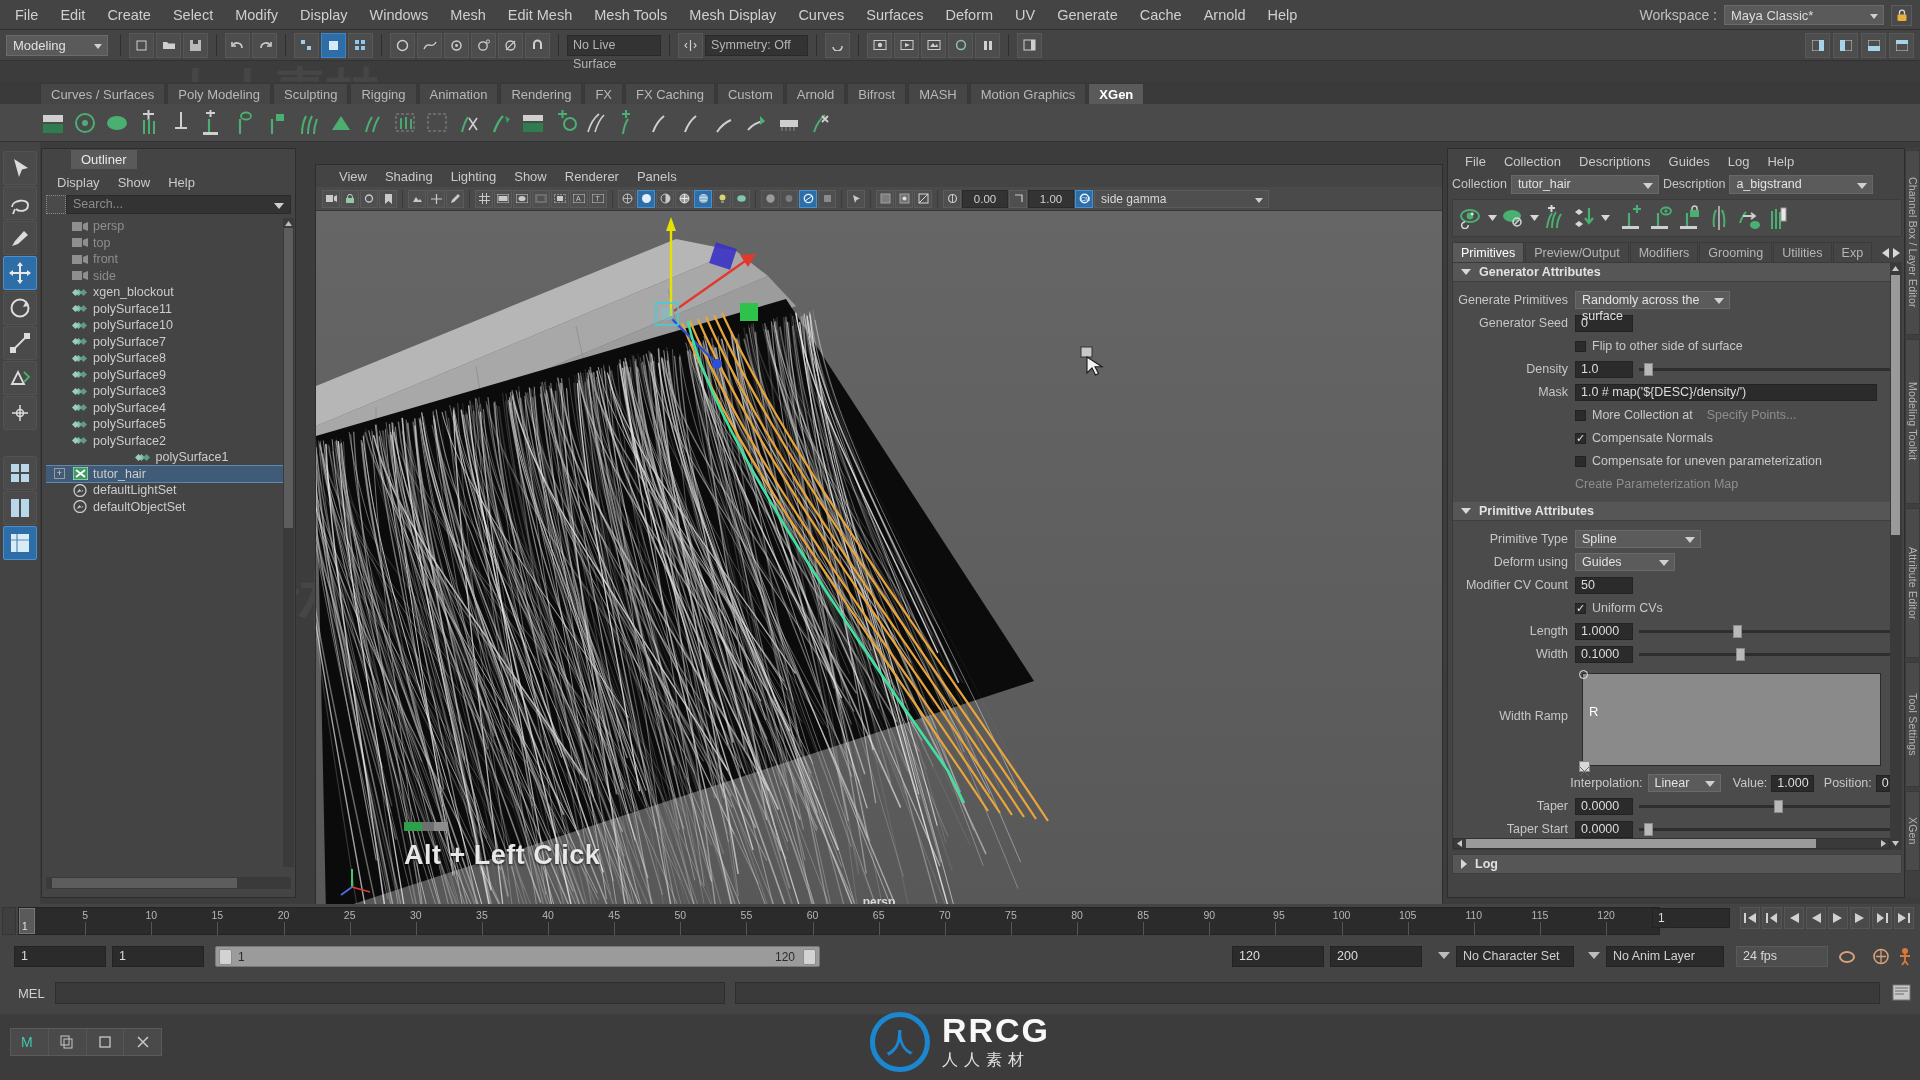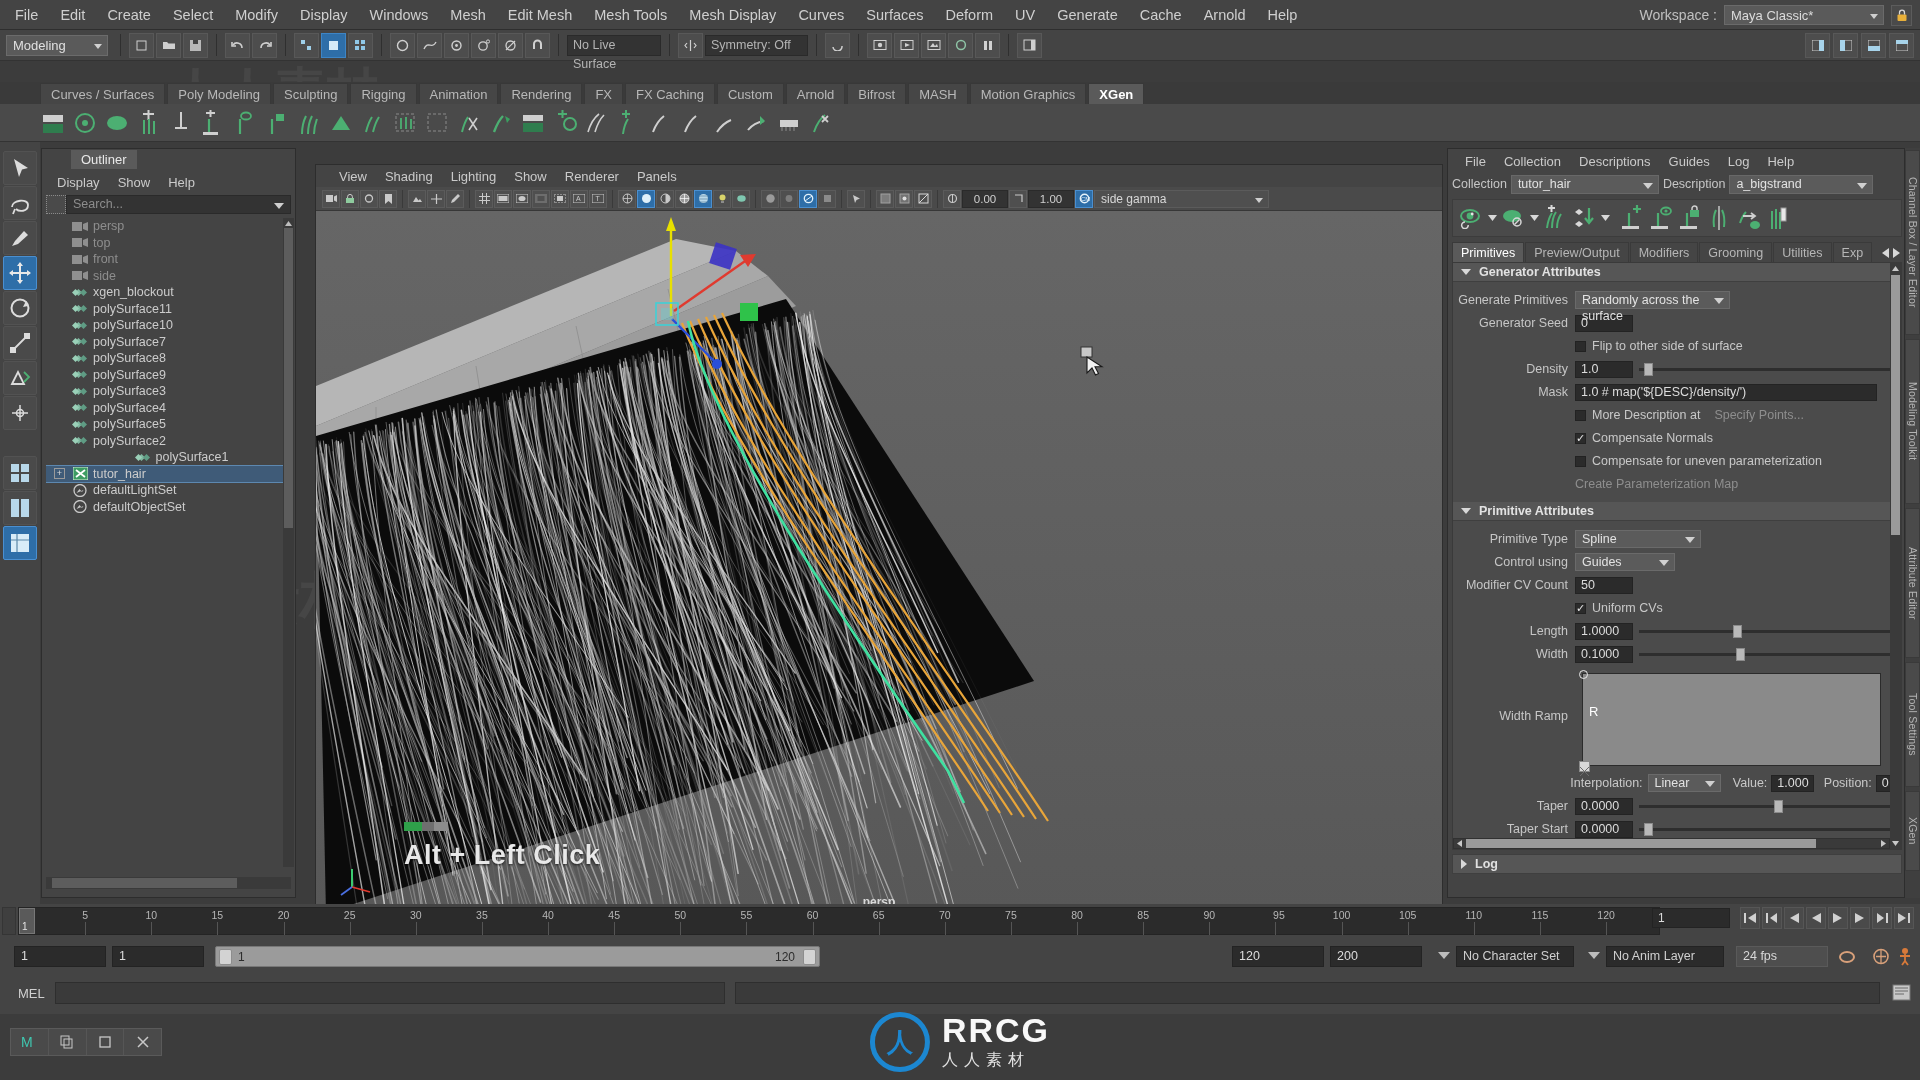--- a/index.html
+++ b/index.html
@@ -1885,21 +1885,21 @@
             <div class="knob" style="left:2%"></div>
           </div>
         </div>
         <div class="attrrow">
           <span class="attrlbl">Mask</span>
           <div class="tfield" style="width:302px">1.0 # map('${DESC}/density/')</div>
         </div>
         <div class="attrrow">
           <span class="attrlbl"></span>
           <span class="cbox"></span>
-          <span class="cbtext">More Description at</span>
+          <span class="cbtext">More Collection at</span>
           <span class="cbtext dim" style="margin-left:14px">Specify Points...</span>
         </div>
         <div class="attrrow">
           <span class="attrlbl"></span>
           <span class="cbox checked"></span>
           <span class="cbtext">Compensate Normals</span>
         </div>
         <div class="attrrow">
           <span class="attrlbl"></span>
           <span class="cbox"></span>
@@ -1915,21 +1915,21 @@
         <span class="tri-down"></span>
         <span>Primitive Attributes</span>
       </div>
 
       <div style="padding-top:5px">
         <div class="attrrow">
           <span class="attrlbl">Primitive Type</span>
           <div class="combo" style="width:126px">Spline</div>
         </div>
         <div class="attrrow">
-          <span class="attrlbl">Control using</span>
+          <span class="attrlbl">Deform using</span>
           <div class="combo" style="width:100px">Guides</div>
         </div>
         <div class="attrrow">
           <span class="attrlbl">Modifier CV Count</span>
           <div class="tfield" style="width:58px">50</div>
         </div>
         <div class="attrrow">
           <span class="attrlbl"></span>
           <span class="cbox checked"></span>
           <span class="cbtext">Uniform CVs</span>

